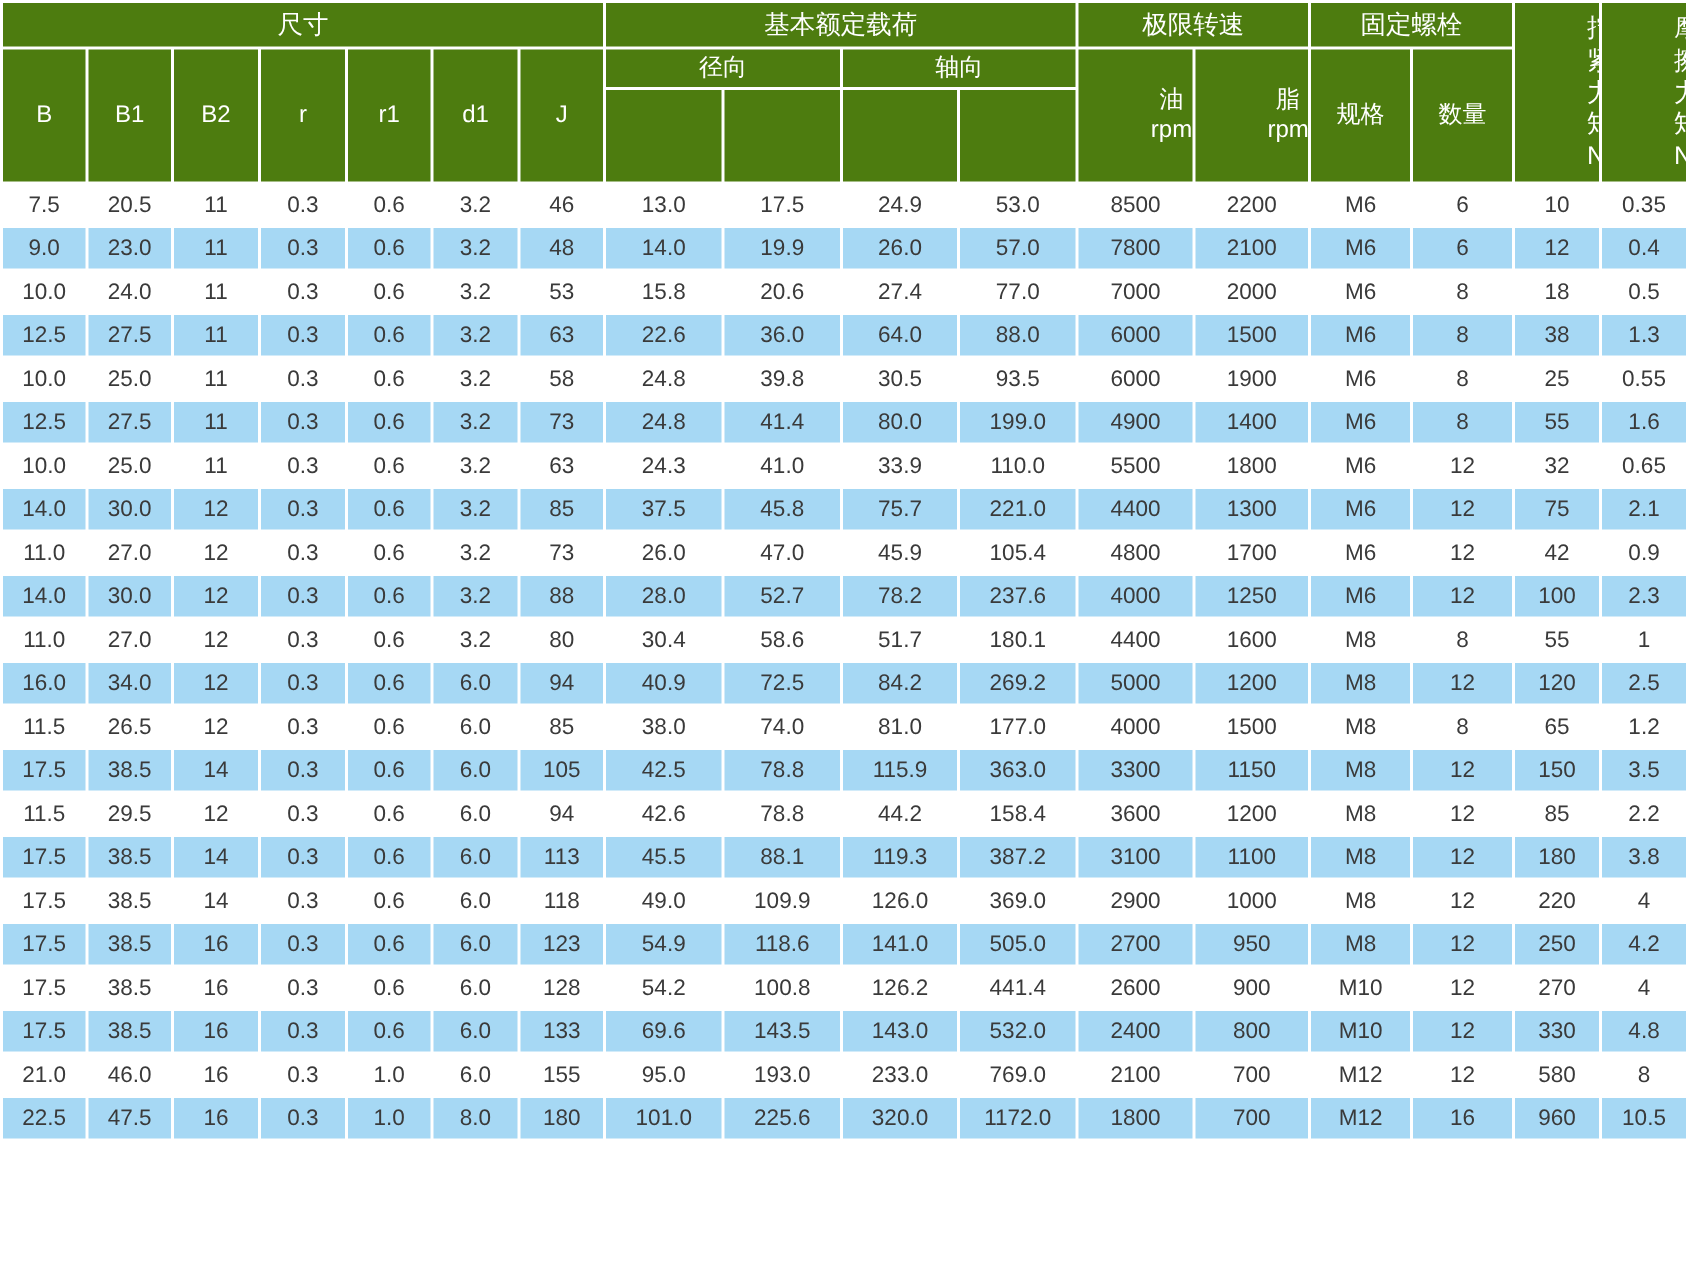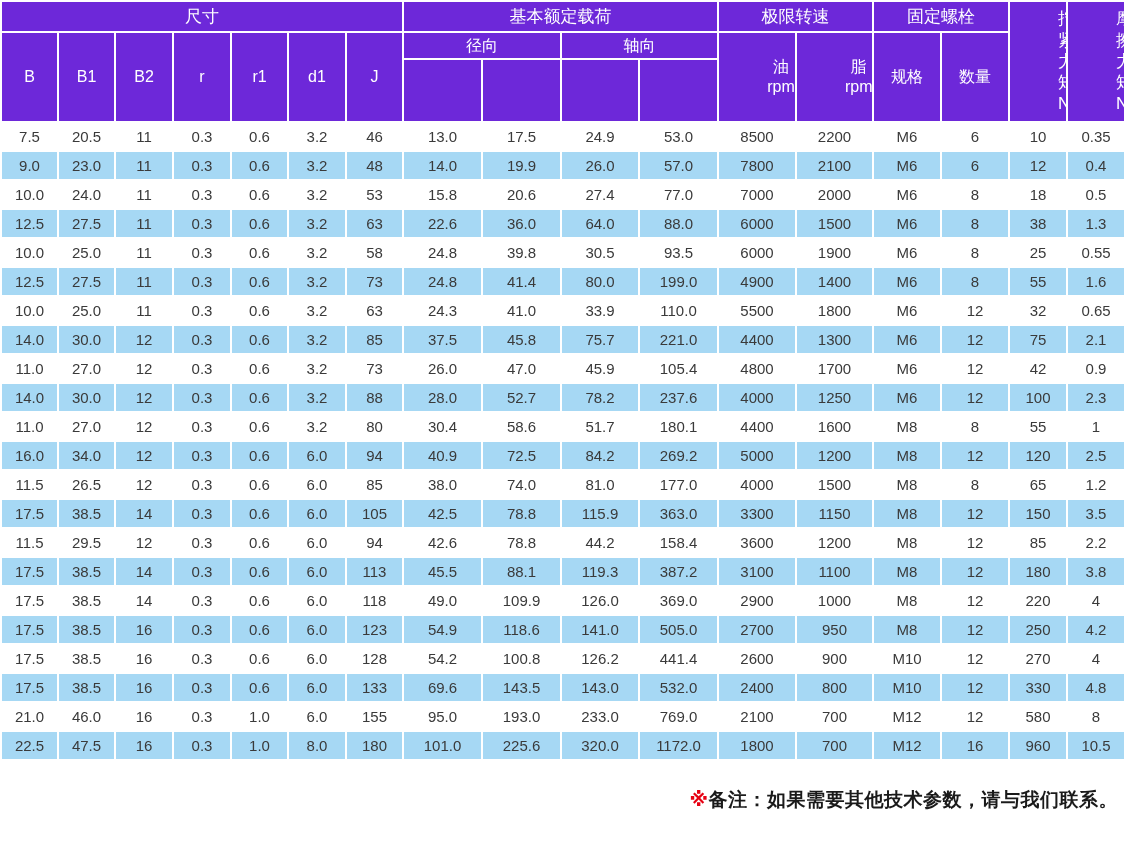--- a/index.html
+++ b/index.html
@@ -22,21 +22,21 @@
     width: 1124px;
   }
   table.spec th, table.spec td {
     padding: 0;
     margin: 0;
     text-align: center;
     vertical-align: middle;
     overflow: hidden;
   }
   table.spec th {
-    background: #6d28d9;
+    background: #4d7c0f;
     color: #ffffff;
     font-weight: normal;
     font-size: 16px;
     line-height: 1.25;
   }
   tr.h1 th { height: 29px; font-size: 17px; }
   tr.h2 th { height: 25px; }
   tr.h3 th { height: 61px; padding-left: 32px; }
   th .line { display: block; margin-left: 48px; }
   th.small { font-size: 15px; }
@@ -554,16 +554,13 @@
           <td>1800</td>
           <td>700</td>
           <td>M12</td>
           <td>16</td>
           <td>960</td>
           <td>10.5</td>
         </tr>
       </tbody>
   </table>
 
-  <div class="note">
-    <span class="marker">※</span><span>备注：如果需要其他技术参数，请与我们联系。</span>
-  </div>
 </div>
 
 </body></html>

